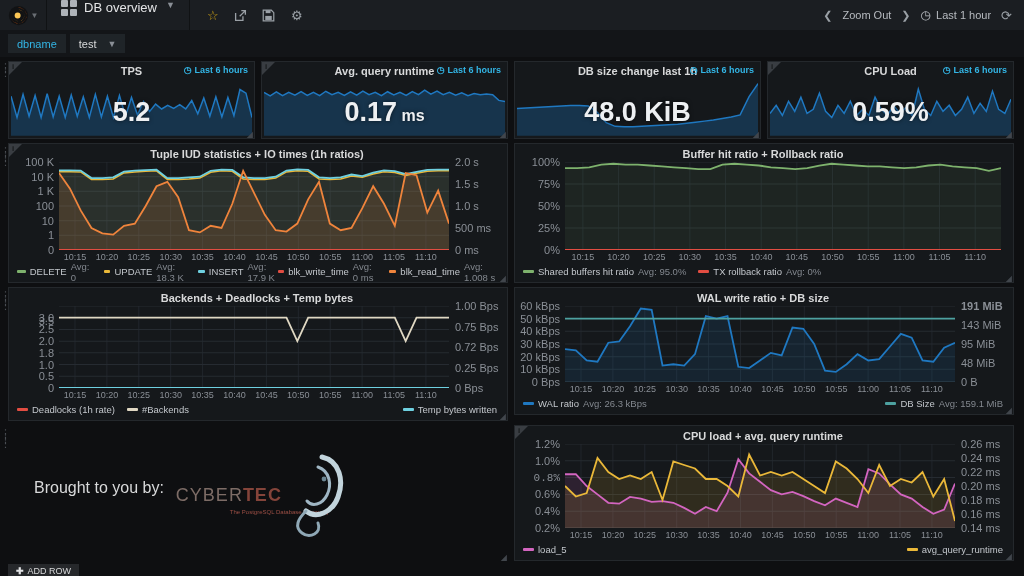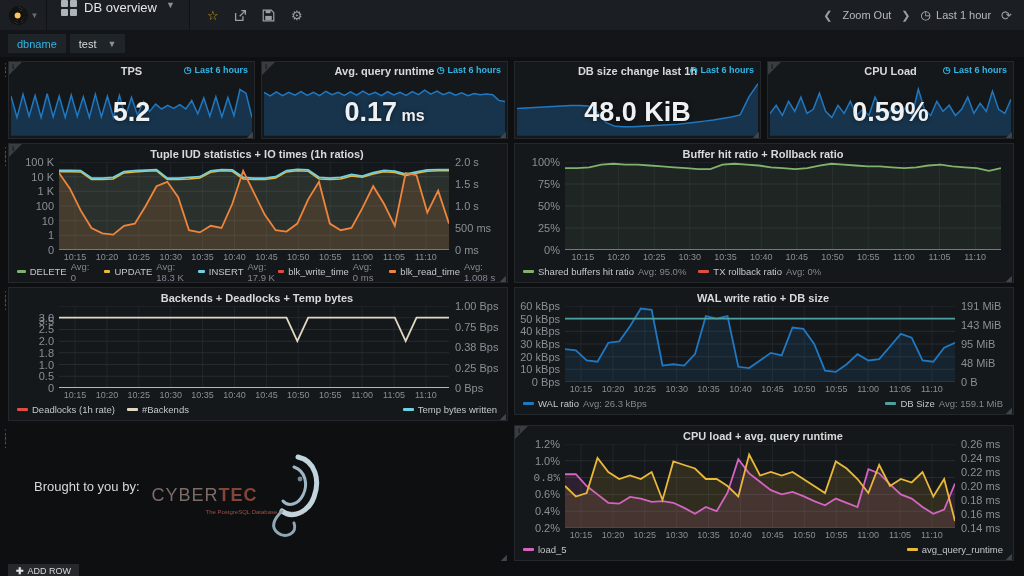--- a/index.html
+++ b/index.html
@@ -53,21 +53,21 @@
   .xax span{position:absolute;top:2px;transform:translateX(-50%)}
   .legend{grid-column:1/4;display:flex;justify-content:space-between;align-items:center;font-size:9.5px;padding:0 6px}
   .lgrp{display:flex;gap:12px}
   .litem{display:flex;align-items:center;gap:4px;cursor:pointer}
   .lsw{width:11px;height:3px;border-radius:1px}
   .llab{color:#c3c7cc}
   .lval{color:#83888f}
   
   .textpanel{background:transparent;border:none}
   .brand{position:absolute;top:28px;left:26px;display:flex;align-items:flex-start;gap:6px}
-  .brand .pre{font-size:13px;color:#d8d9da;margin-top:26px}
+  .brand .pre{font-size:16px;color:#d8d9da;margin-top:26px}
   .ct-logo{position:relative;width:170px;height:90px}
   .ct-word{position:absolute;top:32px;left:6px;font-size:18px;letter-spacing:1px;color:#7d6c66;font-weight:normal}
   .ct-word b{color:#84443a;font-weight:bold}
   .ct-tag{position:absolute;top:56px;left:60px;font-size:6px;color:#9c4f45;white-space:nowrap}
   .ct-el{position:absolute;top:0;left:118px}
   
   .addrow{position:absolute;left:8px;top:507px;height:14px;background:#26282b;color:#d8d9da;font-size:9px;display:flex;align-items:center;gap:4px;padding:0 8px;cursor:pointer}
   .addrow .plus{font-weight:bold;color:#e3e4e6}
 </style>
 </head>
@@ -400,21 +400,21 @@
           <line x1="0" y1="85.71428571428571" x2="100" y2="85.71428571428571" stroke="#262b31" stroke-width="1" vector-effect="non-scaling-stroke"></line>
           <line x1="0" y1="100" x2="100" y2="100" stroke="#3a4047" stroke-width="1" vector-effect="non-scaling-stroke"></line>
           <polyline points="0.00,100.00 2.78,100.00 5.56,100.00 8.33,100.00 11.11,100.00 13.89,100.00 16.67,100.00 19.44,100.00 22.22,100.00 25.00,100.00 27.78,100.00 30.56,100.00 33.33,100.00 36.11,100.00 38.89,100.00 41.67,100.00 44.44,100.00 47.22,100.00 50.00,100.00 52.78,100.00 55.56,100.00 58.33,100.00 61.11,100.00 63.89,100.00 66.67,100.00 69.44,100.00 72.22,100.00 75.00,100.00 77.78,100.00 80.56,100.00 83.33,100.00 86.11,100.00 88.89,100.00 91.67,100.00 94.44,100.00 97.22,100.00 100.00,100.00" fill="none" stroke="#e24d42" stroke-width="1.5" vector-effect="non-scaling-stroke"></polyline>
           <polyline points="0.00,14.29 2.78,14.29 5.56,14.29 8.33,14.29 11.11,14.29 13.89,14.29 16.67,14.29 19.44,14.29 22.22,14.29 25.00,14.29 27.78,14.29 30.56,14.29 33.33,14.29 36.11,14.29 38.89,14.29 41.67,14.29 44.44,14.29 47.22,14.29 50.00,14.29 52.78,14.29 55.56,14.29 58.33,14.29 61.11,42.86 63.89,14.29 66.67,14.29 69.44,14.29 72.22,14.29 75.00,14.29 77.78,14.29 80.56,14.29 83.33,14.29 86.11,14.29 88.89,42.86 91.67,14.29 94.44,14.29 97.22,14.29 100.00,14.29" fill="none" stroke="#e0d8c3" stroke-width="1.8" vector-effect="non-scaling-stroke"></polyline>
           <polyline points="0.00,100.00 2.78,100.00 5.56,100.00 8.33,100.00 11.11,100.00 13.89,100.00 16.67,100.00 19.44,100.00 22.22,100.00 25.00,100.00 27.78,100.00 30.56,100.00 33.33,100.00 36.11,100.00 38.89,100.00 41.67,100.00 44.44,100.00 47.22,100.00 50.00,100.00 52.78,100.00 55.56,100.00 58.33,100.00 61.11,100.00 63.89,100.00 66.67,100.00 69.44,100.00 72.22,100.00 75.00,100.00 77.78,100.00 80.56,100.00 83.33,100.00 86.11,100.00 88.89,100.00 91.67,100.00 94.44,100.00 97.22,100.00 100.00,100.00" fill="none" stroke="#6ed0e0" stroke-width="1.8" vector-effect="non-scaling-stroke"></polyline>
         </svg>
       </div>
       <div class="yax r">
         <span style="top: 0%;">1.00 Bps</span>
         <span style="top: 25%;">0.75 Bps</span>
-        <span style="top: 50%;">0.38 Bps</span>
+        <span style="top: 50%;">0.72 Bps</span>
         <span style="top: 75%;">0.25 Bps</span>
         <span style="top: 100%;">0 Bps</span>
       </div>
       <div></div>
       <div class="xax">
         <span style="left: 4.1%;">10:15</span>
         <span style="left: 12.28%;">10:20</span>
         <span style="left: 20.46%;">10:25</span>
         <span style="left: 28.64%;">10:30</span>
         <span style="left: 36.82%;">10:35</span>
@@ -478,21 +478,21 @@
           <line x1="0" y1="50" x2="100" y2="50" stroke="#262b31" stroke-width="1" vector-effect="non-scaling-stroke"></line>
           <line x1="0" y1="66.66666666666666" x2="100" y2="66.66666666666666" stroke="#262b31" stroke-width="1" vector-effect="non-scaling-stroke"></line>
           <line x1="0" y1="83.33333333333334" x2="100" y2="83.33333333333334" stroke="#262b31" stroke-width="1" vector-effect="non-scaling-stroke"></line>
           <line x1="0" y1="100" x2="100" y2="100" stroke="#3a4047" stroke-width="1" vector-effect="non-scaling-stroke"></line>
           <polygon points="0,100 0.00,56.67 2.78,58.33 5.56,71.67 8.33,73.33 11.11,48.33 13.89,46.67 16.67,26.67 19.44,3.33 22.22,5.00 25.00,78.33 27.78,76.67 30.56,78.33 33.33,63.33 36.11,13.33 38.89,16.67 41.67,13.33 44.44,80.00 47.22,81.67 50.00,71.67 52.78,61.67 55.56,65.00 58.33,28.33 61.11,30.00 63.89,50.00 66.67,85.00 69.44,86.67 72.22,76.67 75.00,63.33 77.78,71.67 80.56,70.00 83.33,53.33 86.11,36.67 88.89,41.67 91.67,71.67 94.44,73.33 97.22,55.00 100.00,48.33 100,100" fill="#1f78c1" fill-opacity="0.13"></polygon>
           <polyline points="0.00,56.67 2.78,58.33 5.56,71.67 8.33,73.33 11.11,48.33 13.89,46.67 16.67,26.67 19.44,3.33 22.22,5.00 25.00,78.33 27.78,76.67 30.56,78.33 33.33,63.33 36.11,13.33 38.89,16.67 41.67,13.33 44.44,80.00 47.22,81.67 50.00,71.67 52.78,61.67 55.56,65.00 58.33,28.33 61.11,30.00 63.89,50.00 66.67,85.00 69.44,86.67 72.22,76.67 75.00,63.33 77.78,71.67 80.56,70.00 83.33,53.33 86.11,36.67 88.89,41.67 91.67,71.67 94.44,73.33 97.22,55.00 100.00,48.33" fill="none" stroke="#1f78c1" stroke-width="1.8" vector-effect="non-scaling-stroke"></polyline>
           <polyline points="0.00,16.70 2.78,16.70 5.56,16.70 8.33,16.70 11.11,16.70 13.89,16.70 16.67,16.70 19.44,16.70 22.22,16.70 25.00,16.70 27.78,16.70 30.56,16.70 33.33,16.70 36.11,16.70 38.89,16.70 41.67,16.70 44.44,16.70 47.22,16.70 50.00,16.70 52.78,16.70 55.56,16.70 58.33,16.70 61.11,16.70 63.89,16.70 66.67,16.70 69.44,16.70 72.22,16.70 75.00,16.70 77.78,16.70 80.56,16.70 83.33,16.70 86.11,16.70 88.89,16.70 91.67,16.70 94.44,16.70 97.22,16.70 100.00,16.70" fill="none" stroke="#4da1a0" stroke-width="1.8" vector-effect="non-scaling-stroke"></polyline>
         </svg>
       </div>
       <div class="yax r">
-        <span style="top: 0%;">191 MiB</span>
+        <span style="top: 0%; font-weight: bold;">191 MiB</span>
         <span style="top: 25%;">143 MiB</span>
         <span style="top: 50%;">95 MiB</span>
         <span style="top: 75%;">48 MiB</span>
         <span style="top: 100%;">0 B</span>
       </div>
       <div></div>
       <div class="xax">
         <span style="left: 4.1%;">10:15</span>
         <span style="left: 12.28%;">10:20</span>
         <span style="left: 20.46%;">10:25</span>

